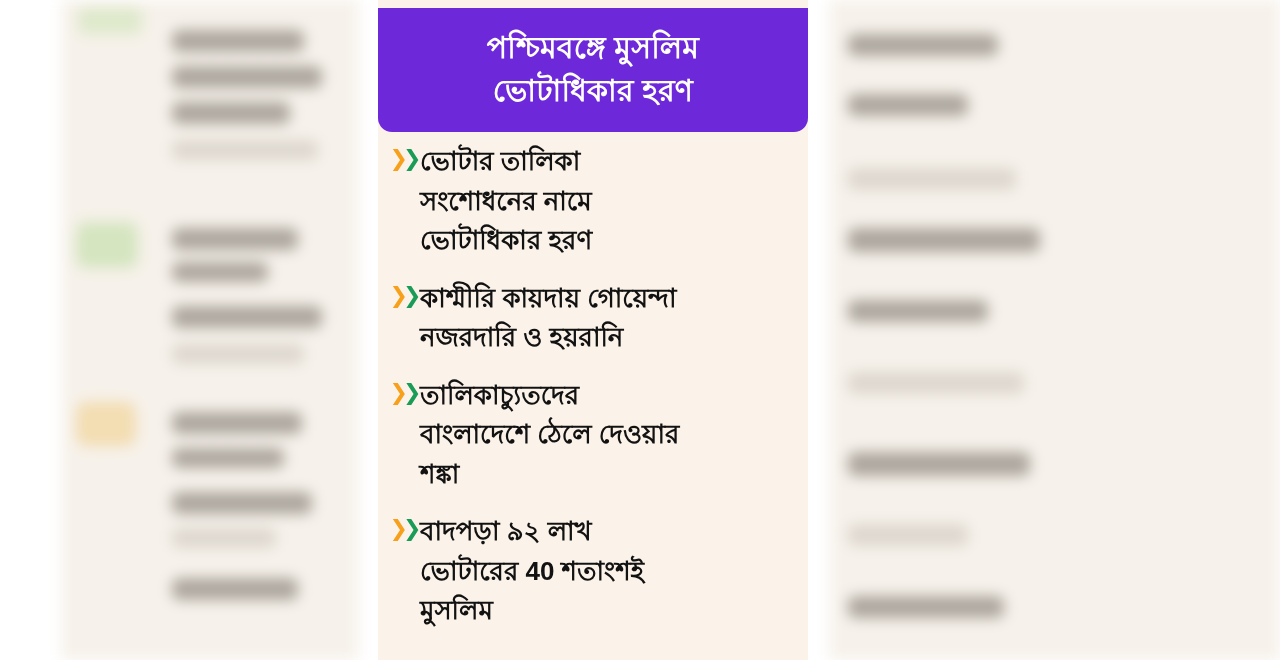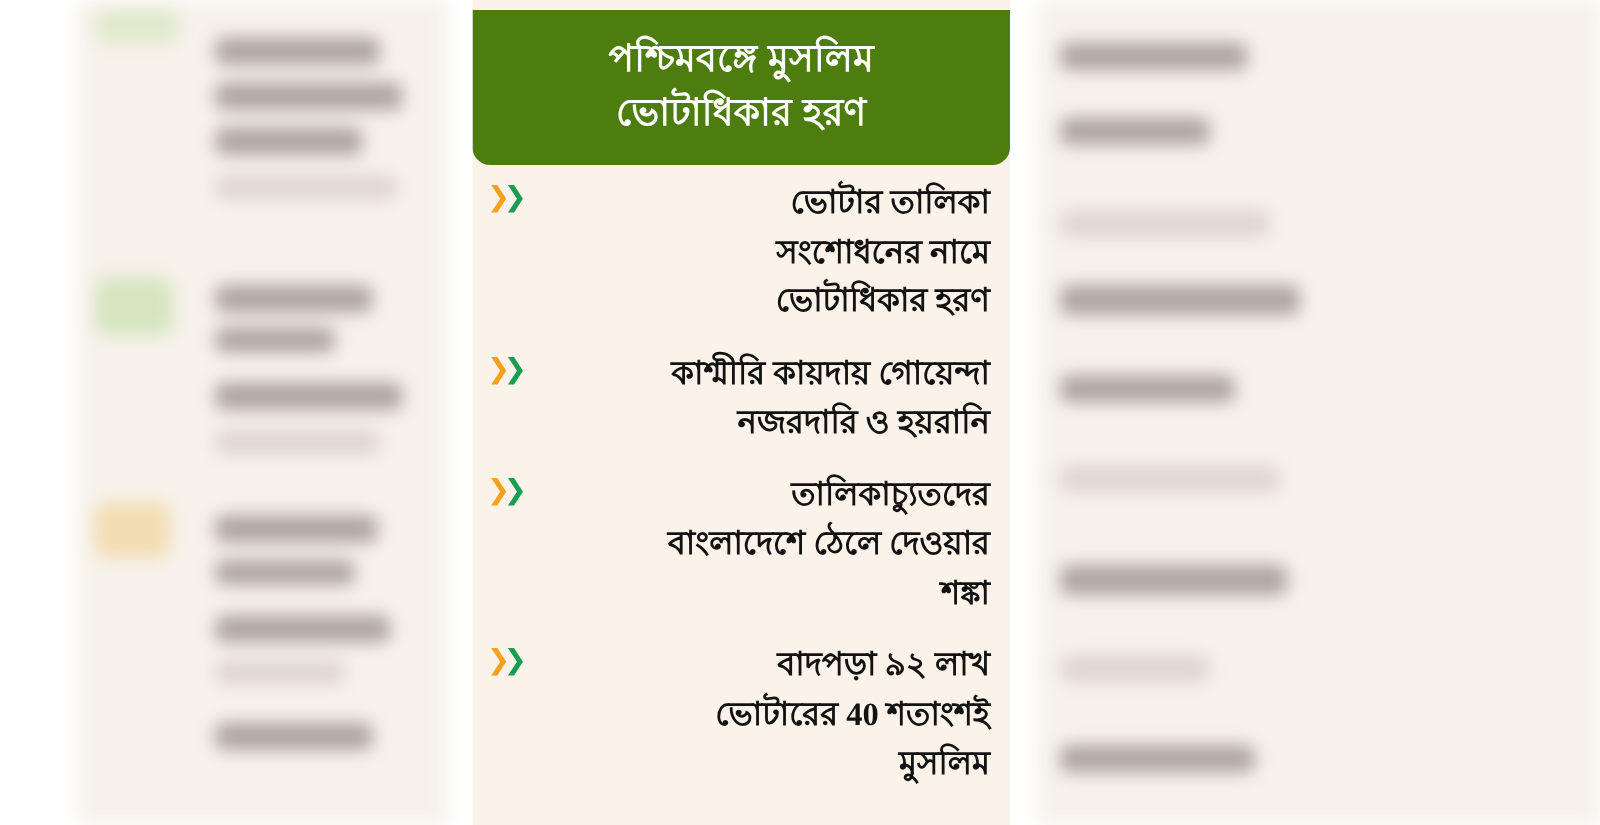--- a/index.html
+++ b/index.html
@@ -84,21 +84,21 @@
     background: #fbf3e9;
     overflow: hidden;
   }
 
   .banner {
     position: absolute;
     left: 0;
     top: 8px;
     width: 430px;
     height: 124px;
-    background: #4d7c0f;
+    background: #6d28d9;
     border-bottom-left-radius: 14px;
     border-bottom-right-radius: 14px;
     display: flex;
     align-items: center;
     justify-content: center;
     box-sizing: border-box;
     padding: 0 16px;
   }
   .banner-title {
     color: #ffffff;
@@ -143,23 +143,22 @@
   }
   .chev .a { color: #f7a01b; }
   .chev .b { color: #1a9c56; }
 
   .bullet-text {
     flex: 1 1 auto;
     color: #121212;
     font-size: 26px;
     line-height: 1.52;
     font-weight: bold;
-    font-family: Liberation Serif, serif;
+    font-family: Liberation Sans, sans-serif;
     white-space: pre-line;
-    text-align: right;
   }
 </style>
 </head>
 <body>
 
 <div class="stage">
 
   <div class="bg-left">
     <div class="panel"></div>
     <div class="stripe"></div>

